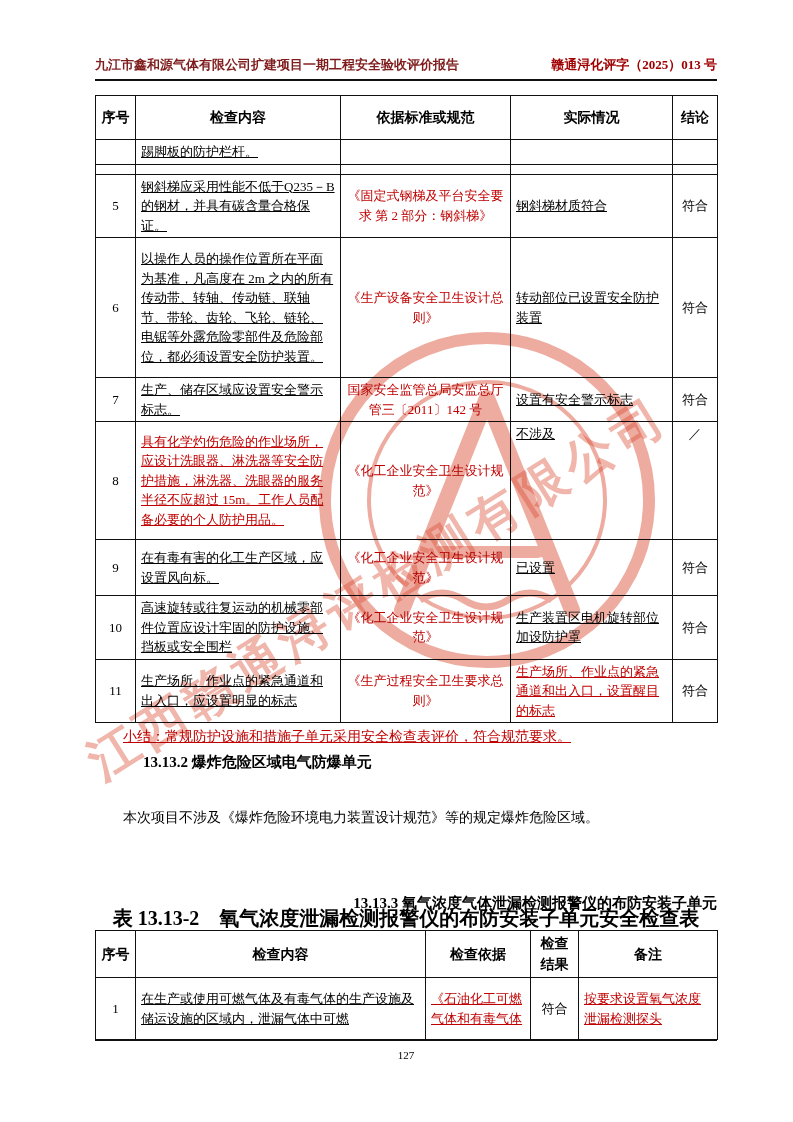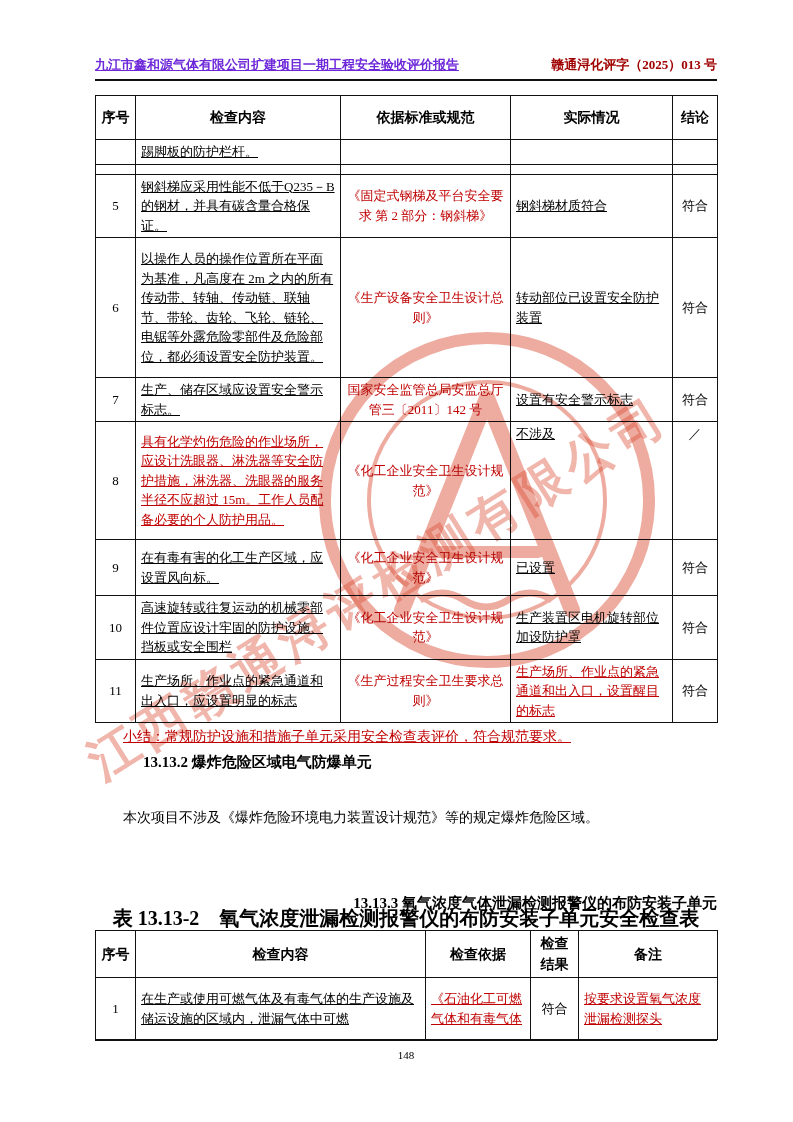--- a/index.html
+++ b/index.html
@@ -11,21 +11,21 @@
     font-family:"Liberation Serif","DejaVu Serif",serif;
     color:#000;
     overflow:hidden;
   }
   .red{color:#c00000;}
   .hdr{
     position:absolute;top:56px;left:95px;width:622px;
     display:flex;justify-content:space-between;align-items:baseline;
     font-size:13px;font-weight:bold;
   }
-  .hdr .left{color:#6d28d9;text-decoration:underline;}
+  .hdr .left{color:#7f1d1d;}
   .hdr .right{color:#a00000;}
   .rule{position:absolute;left:95px;width:622px;border-top:2px solid #111;height:0;}
   .rule.top{top:79px;}
   .rule.bottom{top:1040px;border-top:1.5px solid #111;}
   table{border-collapse:collapse;table-layout:fixed;}
   .t1{position:absolute;top:95px;left:95px;width:622px;font-size:13px;line-height:1.5;}
   .t2{position:absolute;top:930px;left:95px;width:622px;font-size:13px;line-height:1.5;}
   .t1 th,.t1 td,.t2 th,.t2 td{
     border:1.5px solid #111;
     padding:2px 5px;
@@ -192,21 +192,21 @@
         <td class="c">1</td>
         <td class="l">在生产或使用可燃气体及有毒气体的生产设施及储运设施的区域内，泄漏气体中可燃</td>
         <td class="l red">《石油化工可燃气体和有毒气体</td>
         <td class="c">符合</td>
         <td class="l red">按要求设置氧气浓度泄漏检测探头</td>
       </tr>
     </tbody>
   </table>
 
   <div class="rule bottom"></div>
-  <div class="pageno">148</div>
+  <div class="pageno">127</div>
 
   <div class="wm">
     <svg width="793" height="1122" viewBox="0 0 793 1122">
       <g stroke="#d9482f" fill="none" opacity="0.45">
         <circle cx="487" cy="500" r="162" stroke-width="12"></circle>
         <circle cx="487" cy="500" r="118" stroke-width="4"></circle>
         <path d="M487 398 L402 610 M487 398 L572 610" stroke-width="16" stroke-linecap="round"></path>
         <path d="M438 552 L538 552" stroke-width="12" stroke-linecap="round"></path>
         <path d="M420 600 q22 -14 44 0 q22 14 44 0 q22 -14 44 0" stroke-width="7"></path>
       </g>

